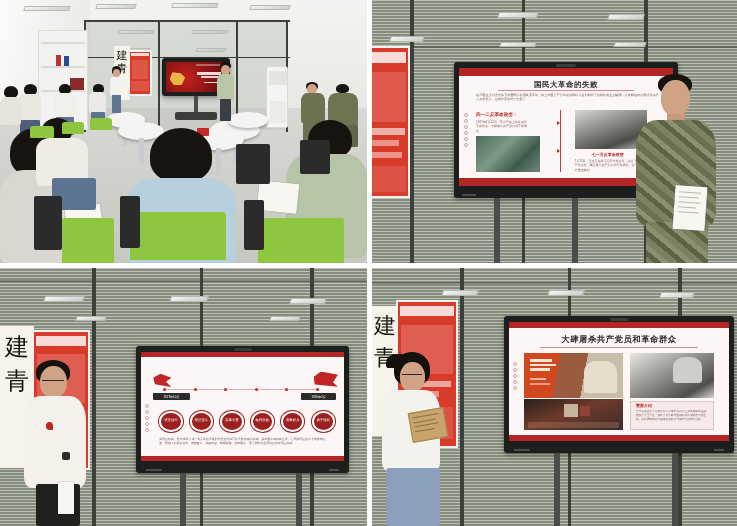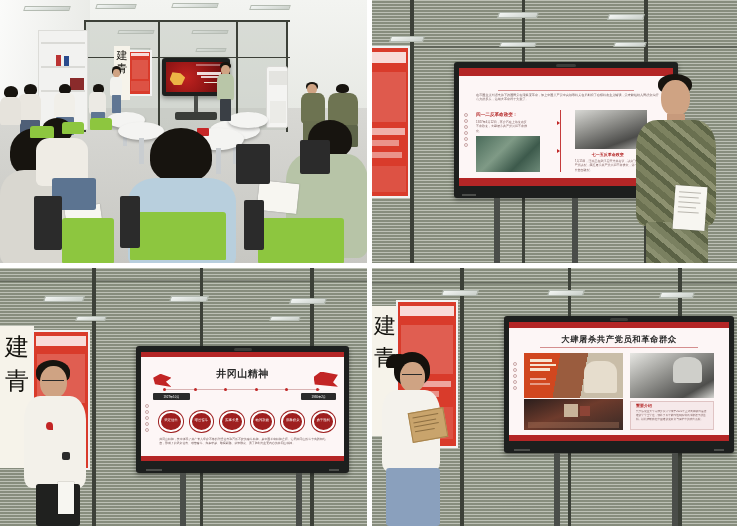--- a/index.html
+++ b/index.html
@@ -285,20 +285,21 @@
         <div class="poster-cal" style="top:80%;height:17%;"></div>
       </div>
 
       <div class="tv" style="left:82px;top:62px;width:224px;height:136px;">
         <div style="position:absolute;left:50%;top:2px;margin-left:-10px;width:20px;height:3px;background:#3b3d3a;border-radius:2px;"></div>
         <div class="tv-screen" style="inset:6px 5px 12px 5px;">
           <div class="slide">
             <div class="slide-redband-t" style="height:7%;"></div>
             <div class="slide-redband-b" style="height:7%;"></div>
 
+            <div class="slide-title" style="top:10%;font-size:7.5px;">国民大革命的失败</div>
             <div class="slide-underline" style="left:18%;right:18%;top:19%;"></div>
 
             <div class="slide-para" style="left:8%;right:6%;top:21%;font-size:3.1px;">在帝国主义列强支持下的国民党右派叛变革命，加上中国共产党中央领导机关在后期犯了右倾机会主义错误，党未能组织人民群众实行有力的反抗，这场大革命终于失败了。</div>
 
             <div class="dots-col" style="left:2.5%;top:38%;">
               <i></i>
                 <i></i>
                 <i></i>
                 <i></i>
                 <i></i>
@@ -366,21 +367,20 @@
         <div class="poster-cal" style="top:74%;height:22%;"></div>
       </div>
 
       <div class="tv" style="left:136px;top:78px;width:213px;height:127px;">
         <div style="position:absolute;left:50%;top:2px;margin-left:-9px;width:18px;height:3px;background:#3b3d3a;border-radius:2px;"></div>
         <div class="tv-screen" style="inset:6px 5px 12px 5px;">
           <div class="slide">
             <div class="slide-redband-t" style="height:5%;"></div>
             <div class="slide-redband-b" style="height:5%;"></div>
 
-            <div class="slide-title" style="top:14%;font-size:10px;">井冈山精神</div>
 
             <div class="tl-line" style="left:12%;right:12%;top:34%;"></div>
             <div class="tl-dot" style="left:11%;top:33%;"></div>
             <div class="tl-dot" style="left:26%;top:33%;"></div>
             <div class="tl-dot" style="left:41%;top:33%;"></div>
             <div class="tl-dot" style="left:56%;top:33%;"></div>
             <div class="tl-dot" style="left:71%;top:33%;"></div>
             <div class="tl-dot" style="left:86%;top:33%;"></div>
 
             <div style="position:absolute;left:6%;top:20%;width:9%;height:12%;background:#c22525;clip-path:polygon(40% 0,100% 30%,70% 60%,100% 100%,10% 80%,0 30%);"></div>

